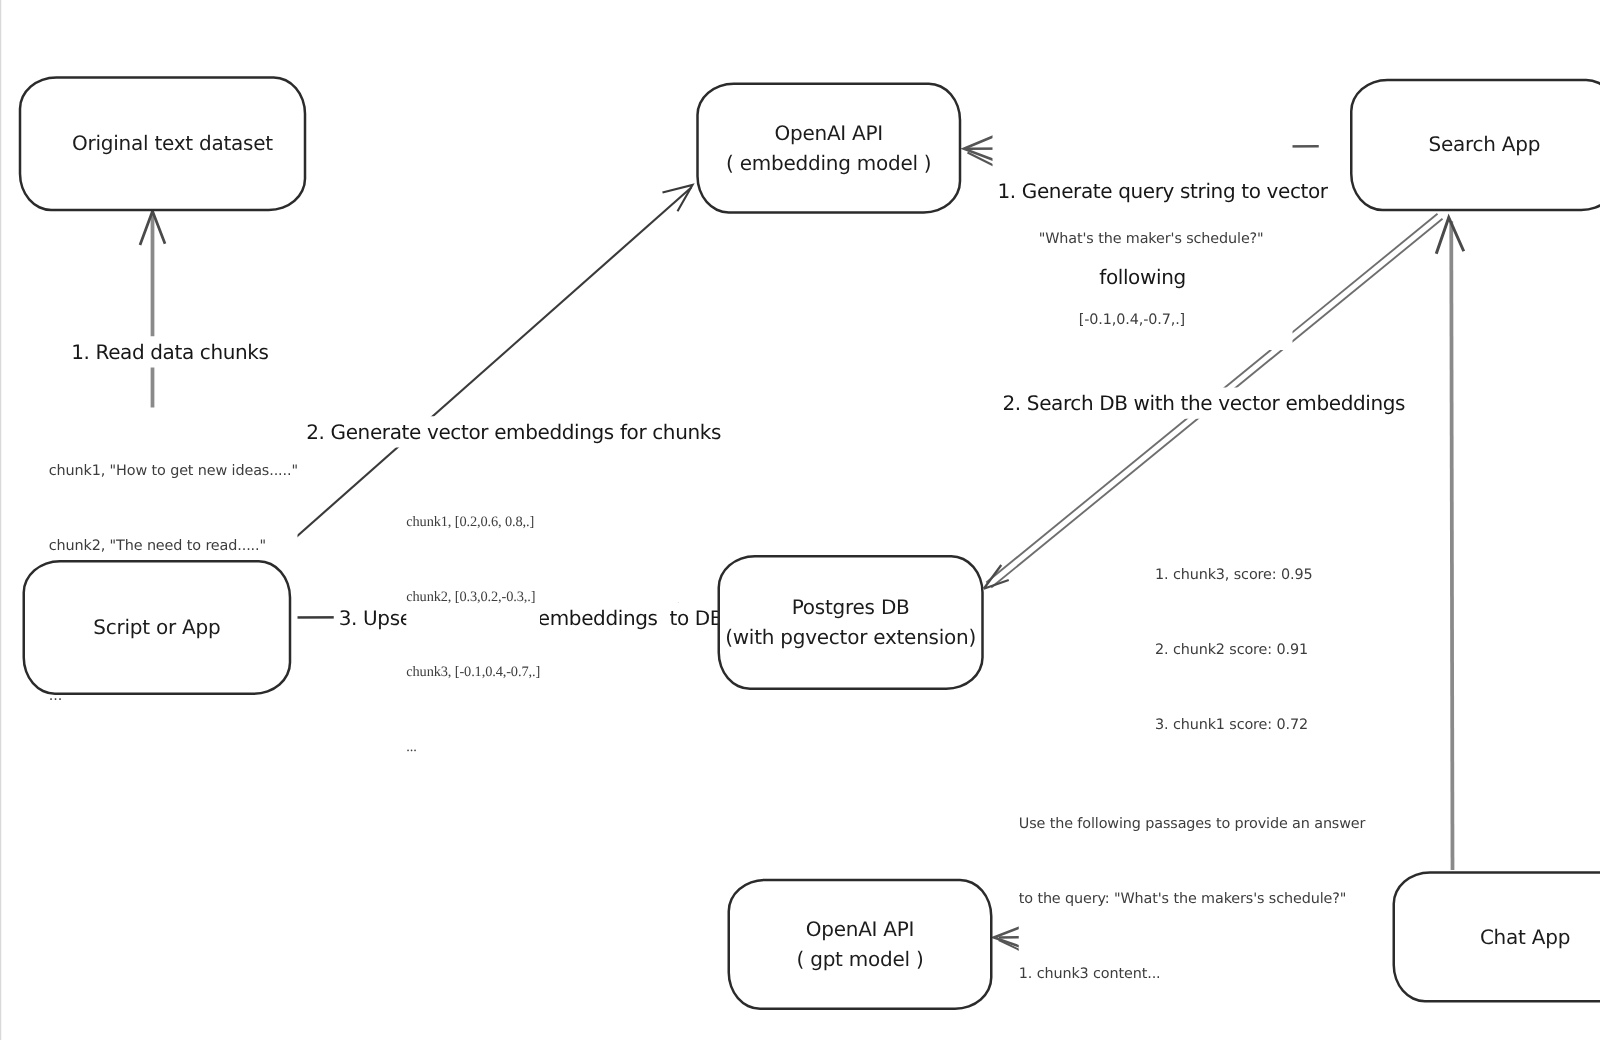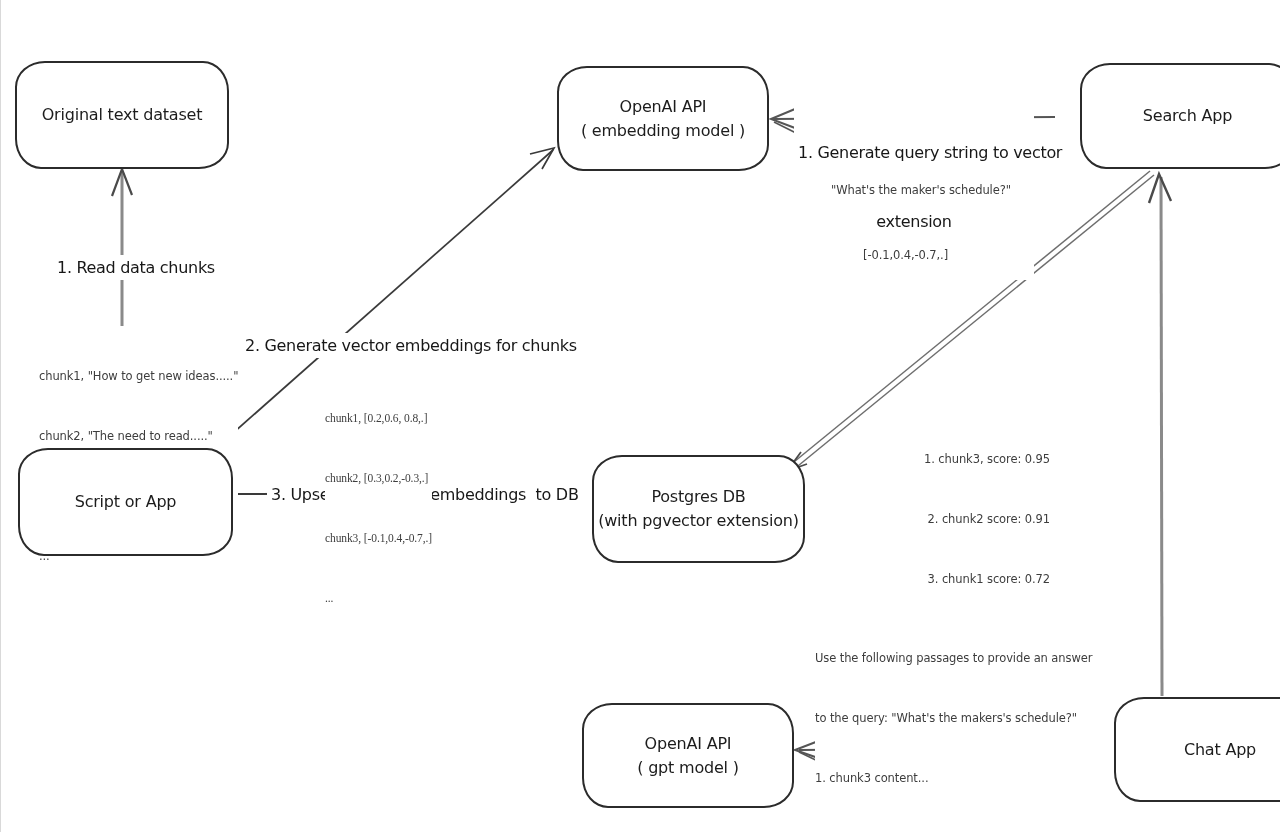--- a/index.html
+++ b/index.html
@@ -75,62 +75,63 @@
       <path d="M823,764 L798,752" fill="none" stroke="#555555" stroke-width="1.6"></path>
     </g>
 
     <g>
       <line x1="901" y1="203" x2="901" y2="233" stroke="#555555" stroke-width="1.5"></line>
       <line x1="904" y1="205" x2="903" y2="231" stroke="#555555" stroke-width="1"></line>
       <path d="M893,219 L901,237 L910,218" fill="none" stroke="#555555" stroke-width="1.5"></path>
     </g>
   </svg>
 
-  <div class="node" style="left:14px;top:61px;width:210px;height:104px;">
+  <div class="node" style="left:14px;top:61px;width:210px;height:104px;padding-left:16px;">
     <span>Original text dataset</span>
   </div>
 
   <div class="node" style="left:556px;top:66px;width:208px;height:101px;">
     <span>OpenAI API</span>
     <span>( embedding model )</span>
   </div>
 
   <div class="node" style="left:1056px;top:63px;width:211px;height:102px;margin-left:23px;">
     <span>Search App</span>
   </div>
 
   <div class="node" style="left:17px;top:448px;width:211px;height:104px;">
     <span>Script or App</span>
   </div>
 
-  <div class="node" style="left:573px;top:455px;width:209px;height:104px;margin-left:18px;">
+  <div class="node" style="left:573px;top:444px;width:209px;height:104px;">
     <span>Postgres DB</span>
     <span>(with pgvector extension)</span>
   </div>
 
   <div class="node" style="left:581px;top:703px;width:208px;height:101px;">
     <span>OpenAI API</span>
     <span>( gpt model )</span>
   </div>
 
   <div class="node" style="left:1113px;top:697px;width:208px;height:101px;">
     <span>Chat App</span>
   </div>
 
-  <div class="edge-label" style="left:52px;top:255px;text-align:center;">1. Read data chunks</div>
+  <div class="edge-label" style="left:52px;top:269px;text-align:center;">1. Read data chunks</div>
 
   <div class="edge-label" style="left:240px;top:285px;margin-top:48px;">2. Generate vector embeddings for chunks</div>
 
   <div class="edge-label" style="left:266px;top:482px;">3. Upsert the vector embeddings  to DB</div>
 
   <div class="edge-label center" style="left:793px;top:94px;width:232px;">
     <div>1. Generate query string to vector</div>
-    <div>extension</div>
+    <div>following</div>
   </div>
 
+  <div class="edge-label" style="left:797px;top:310px;">2. Search DB with the vector embeddings</div>
 
 
   <div class="edge-label center" style="left:836px;top:730px;width:176px;">
     <div>2. Build the prompt with</div>
     
   </div>
 
   <div class="annotation" style="left:38px;top:326px;">
     <div>chunk1, "How to get new ideas....."</div>
     <div>chunk2, "The need to read....."</div>
@@ -142,21 +143,21 @@
     <div>chunk1, [0.2,0.6, 0.8,.]</div>
     <div>chunk2, [0.3,0.2,-0.3,.]</div>
     <div>chunk3, [-0.1,0.4,-0.7,.]</div>
     <div>...</div>
   </div>
 
   <div class="annotation" style="left:830px;top:180px;">"What's the maker's schedule?"</div>
 
   <div class="annotation" style="left:862px;top:245px;text-align:right;">[-0.1,0.4,-0.7,.]</div>
 
-  <div class="annotation" style="left:923px;top:409px;text-align:right;">
+  <div class="annotation" style="left:923px;top:409px;">
     <div>1. chunk3, score: 0.95</div>
     <div>2. chunk2 score: 0.91</div>
     <div>3. chunk1 score: 0.72</div>
     <div>....</div>
   </div>
 
   <div class="annotation" style="left:814px;top:608px;">
     <div>Use the following passages to provide an answer</div>
     <div>to the query: "What's the makers's schedule?"</div>
     <div>1. chunk3 content...</div>

